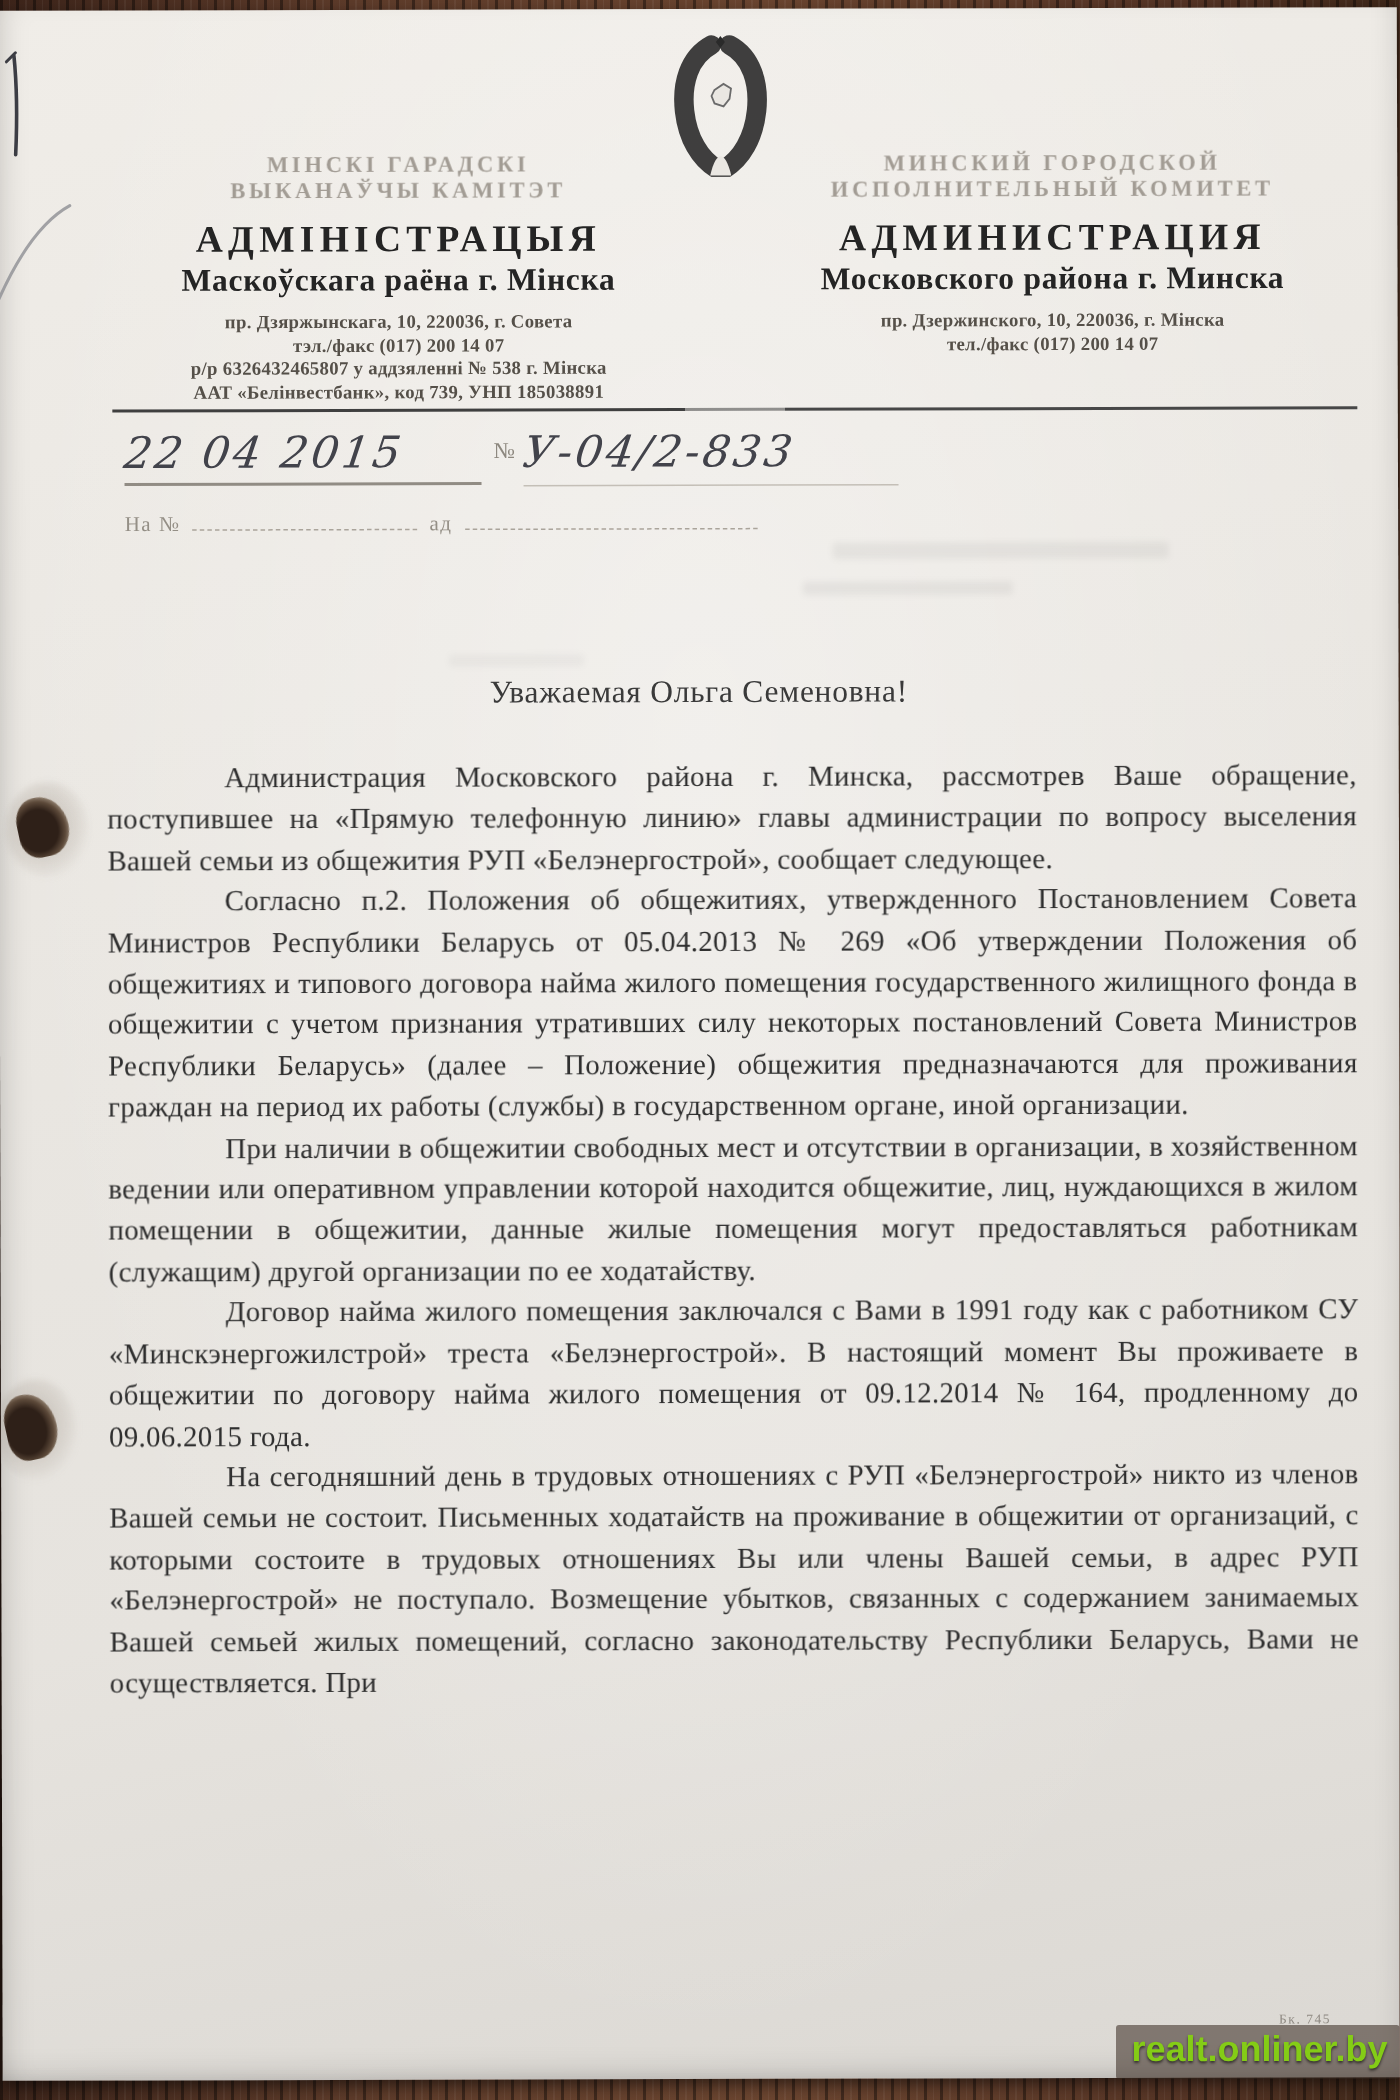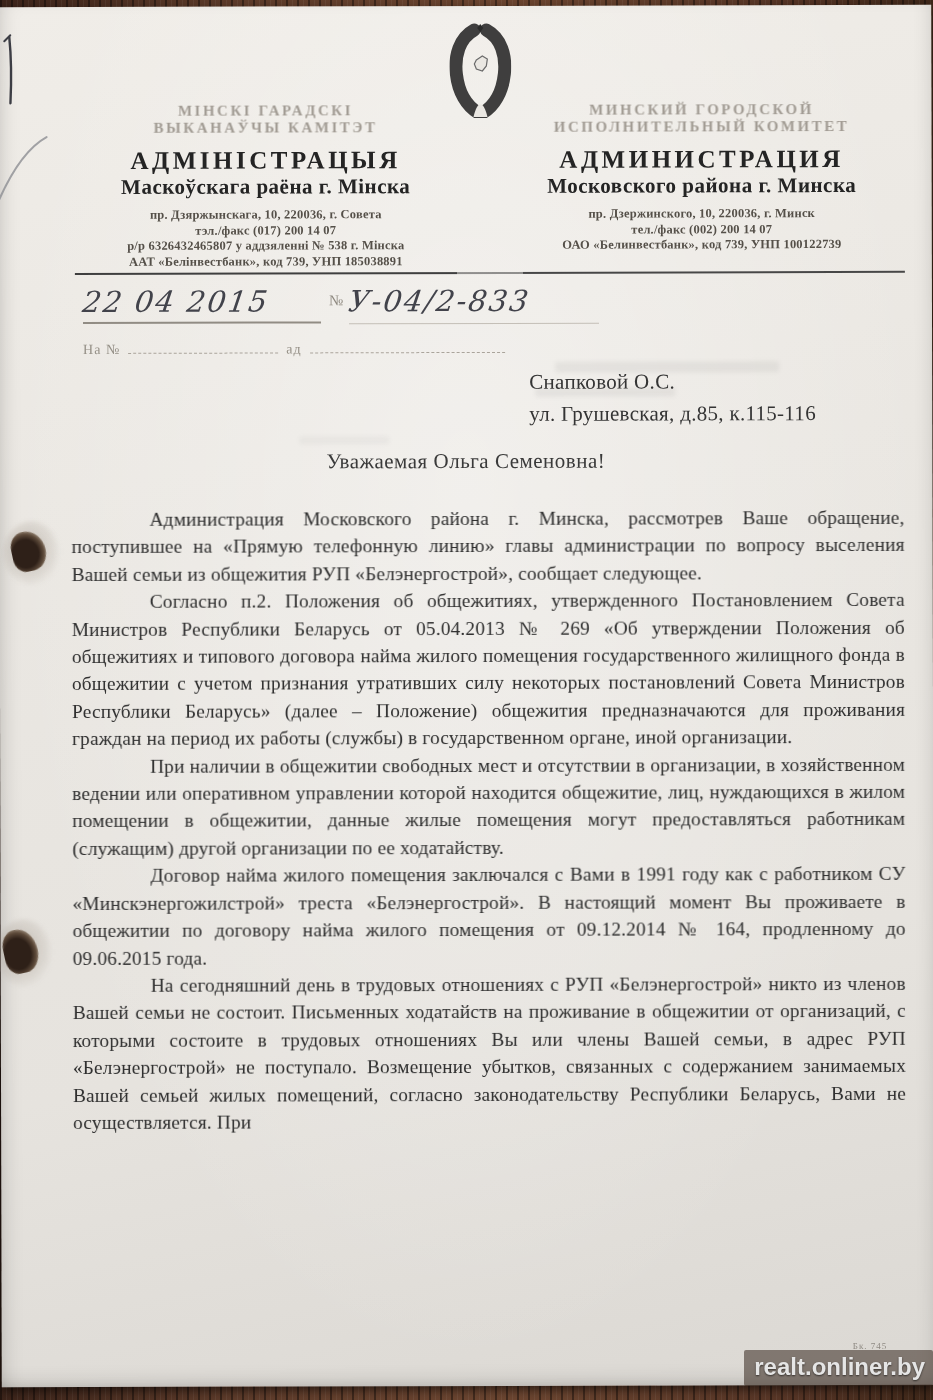--- a/index.html
+++ b/index.html
@@ -67,21 +67,21 @@
   
   .addressee{position:absolute;left:530px;top:360px;font-size:21px;color:#35343300;color:#343434;line-height:32px;letter-spacing:.3px;}
   .salutation{position:absolute;left:0;top:443px;width:933px;text-align:center;font-size:21px;color:#3a3a3a;letter-spacing:.5px;}
   
   .body-text{position:absolute;left:72px;top:499px;width:833px;font-size:19.3px;line-height:27.4px;color:#2e2e2e;text-align:justify;letter-spacing:.2px;}
   .body-text p{margin:0;text-indent:78px;filter:blur(.2px);}
   .print-code{position:absolute;left:851px;top:1336px;font-size:9px;color:#8f8a83;letter-spacing:1px;}
   
   .watermark{
     position:absolute;right:0;top:1350px;z-index:5;
-    font-family:"Liberation Sans", sans-serif;font-weight:700;font-size:24px;color:#e5e5e5;
+    font-family:"Liberation Sans", sans-serif;font-weight:700;font-size:24px;color:#84cc16;
     background:rgba(52,38,30,.55);padding:3px 8px 5px 10px;border-radius:2px;
     text-shadow:0 1px 2px rgba(0,0,0,.6);
   }
 </style>
 </head>
 <body>
 
 <div class="wood"></div>
 
 <div class="paper">
@@ -127,45 +127,40 @@
       </div>
     </div>
     <div class="lh-col lh-right">
       <div class="org">
         <div>МИНСКИЙ ГОРОДСКОЙ</div>
         <div>ИСПОЛНИТЕЛЬНЫЙ КОМИТЕТ</div>
       </div>
       <div class="lh-title">АДМИНИСТРАЦИЯ</div>
       <div class="lh-sub">Московского района г. Минска</div>
       <div class="lh-addr">
-        <div>пр. Дзержинского, 10, 220036, г. Минск</div>
-        <div>тел./факс (002) 200 14 07</div>
-        <div>ОАО «Белинвестбанк», код 739, УНП 100122739</div>
+        <div>пр. Дзержинского, 10, 220036, г. Мінска</div>
+        <div>тел./факс (017) 200 14 07</div>
       </div>
     </div>
   </div>
 
   <div class="rule"></div>
 
   <div class="ref-row">
     <span class="date-wrap"><span class="hw">22 04 2015</span></span><span class="no-label">№</span><span class="num-wrap"><span class="hw">У-04/2-833</span></span>
   </div>
 
   <div class="incoming-row">
     <span>На №</span><span class="blank b1"></span><span>ад</span><span class="blank b2"></span>
   </div>
 
   <div class="bleed bleed1"></div>
   <div class="bleed bleed2"></div>
   <div class="bleed bleed3"></div>
 
-  <div class="addressee">
-    <div>Снапковой О.С.</div>
-    <div>ул. Грушевская, д.85, к.115-116</div>
-  </div>
 
   <div class="salutation">Уважаемая Ольга Семеновна!</div>
 
   <div class="body-text">
     <p>Администрация Московского района г. Минска, рассмотрев Ваше обращение, поступившее на «Прямую телефонную линию» главы администрации по вопросу выселения Вашей семьи из общежития РУП «Белэнергострой», сообщает следующее.</p>
     <p>Согласно п.2. Положения об общежитиях, утвержденного Постановлением Совета Министров Республики Беларусь от 05.04.2013 № 269 «Об утверждении Положения об общежитиях и типового договора найма жилого помещения государственного жилищного фонда в общежитии с учетом признания утративших силу некоторых постановлений Совета Министров Республики Беларусь» (далее – Положение) общежития предназначаются для проживания граждан на период их работы (службы) в государственном органе, иной организации.</p>
     <p>При наличии в общежитии свободных мест и отсутствии в организации, в хозяйственном ведении или оперативном управлении которой находится общежитие, лиц, нуждающихся в жилом помещении в общежитии, данные жилые помещения могут предоставляться работникам (служащим) другой организации по ее ходатайству.</p>
     <p>Договор найма жилого помещения заключался с Вами в 1991 году как с работником СУ «Минскэнергожилстрой» треста «Белэнергострой». В настоящий момент Вы проживаете в общежитии по договору найма жилого помещения от 09.12.2014 № 164, продленному до 09.06.2015 года.</p>
     <p>На сегодняшний день в трудовых отношениях с РУП «Белэнергострой» никто из членов Вашей семьи не состоит. Письменных ходатайств на проживание в общежитии от организаций, с которыми состоите в трудовых отношениях Вы или члены Вашей семьи, в адрес РУП «Белэнергострой» не поступало. Возмещение убытков, связанных с содержанием занимаемых Вашей семьей жилых помещений, согласно законодательству Республики Беларусь, Вами не осуществляется. При</p>
   </div>

